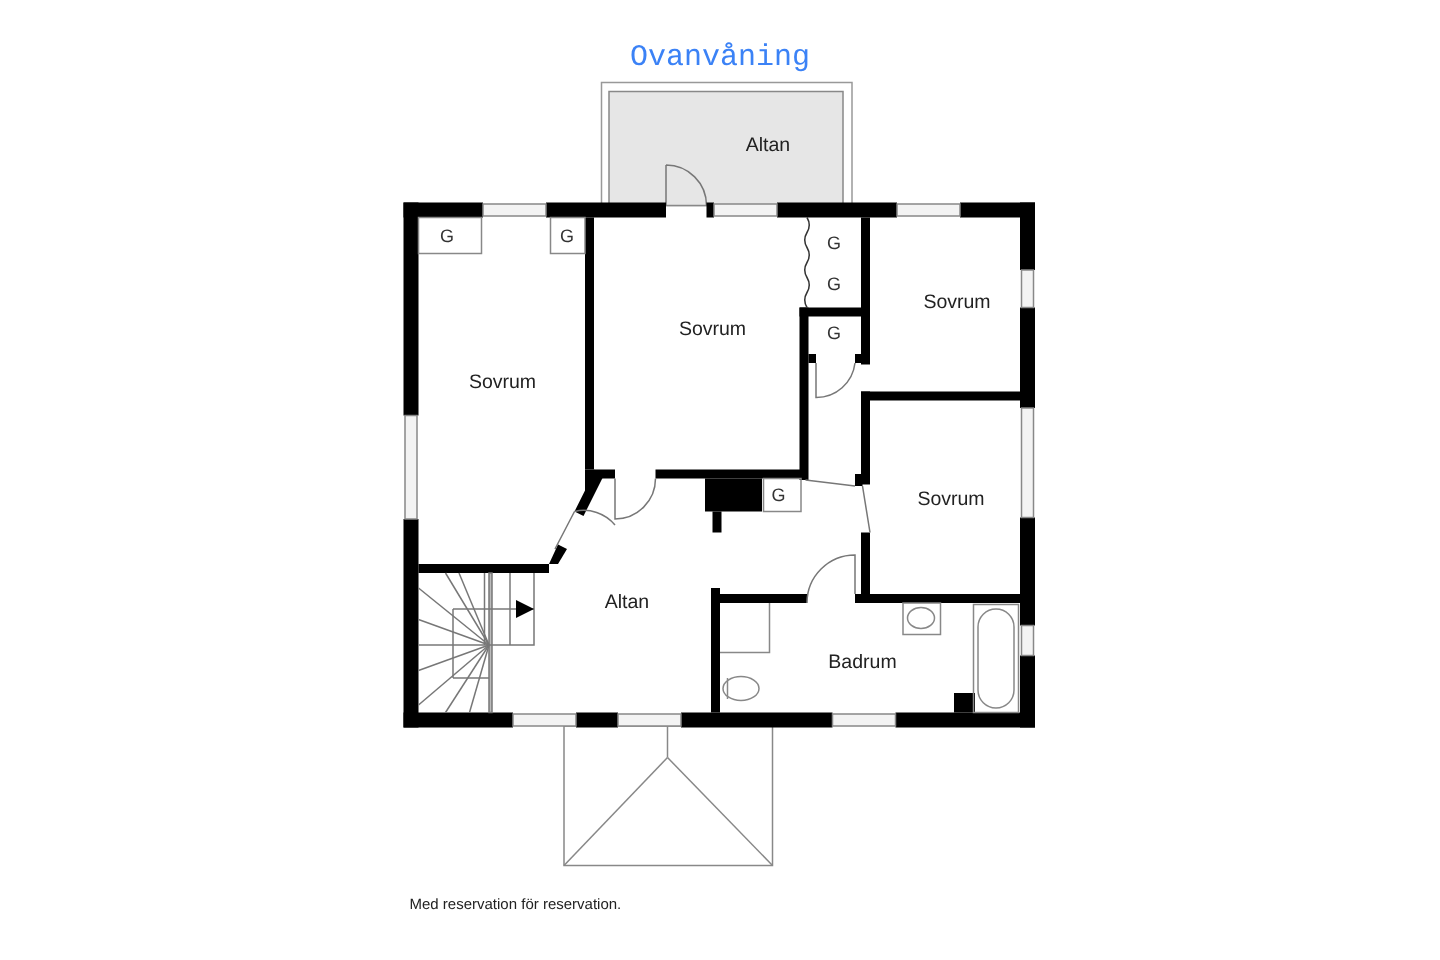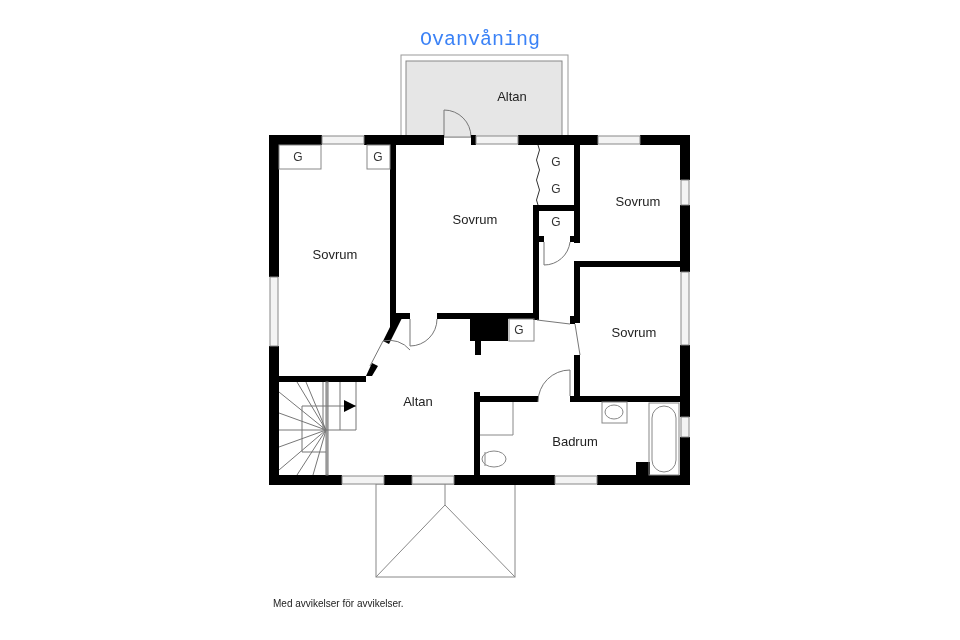--- a/index.html
+++ b/index.html
@@ -149,13 +149,13 @@
 <div class="lbl room" style="left:418px;top:401px;">Altan</div>
 <div class="lbl room" style="left:575px;top:441px;">Badrum</div>
 
 <div class="lbl g" style="left:298px;top:157px;">G</div>
 <div class="lbl g" style="left:378px;top:157px;">G</div>
 <div class="lbl g" style="left:556px;top:162px;">G</div>
 <div class="lbl g" style="left:556px;top:189px;">G</div>
 <div class="lbl g" style="left:556px;top:222px;">G</div>
 <div class="lbl g" style="left:519px;top:330px;">G</div>
 
-<div class="note">Med avvikelser för avvikelser.</div>
+<div class="note">Med reservation för reservation.</div>
 
 </body></html>

